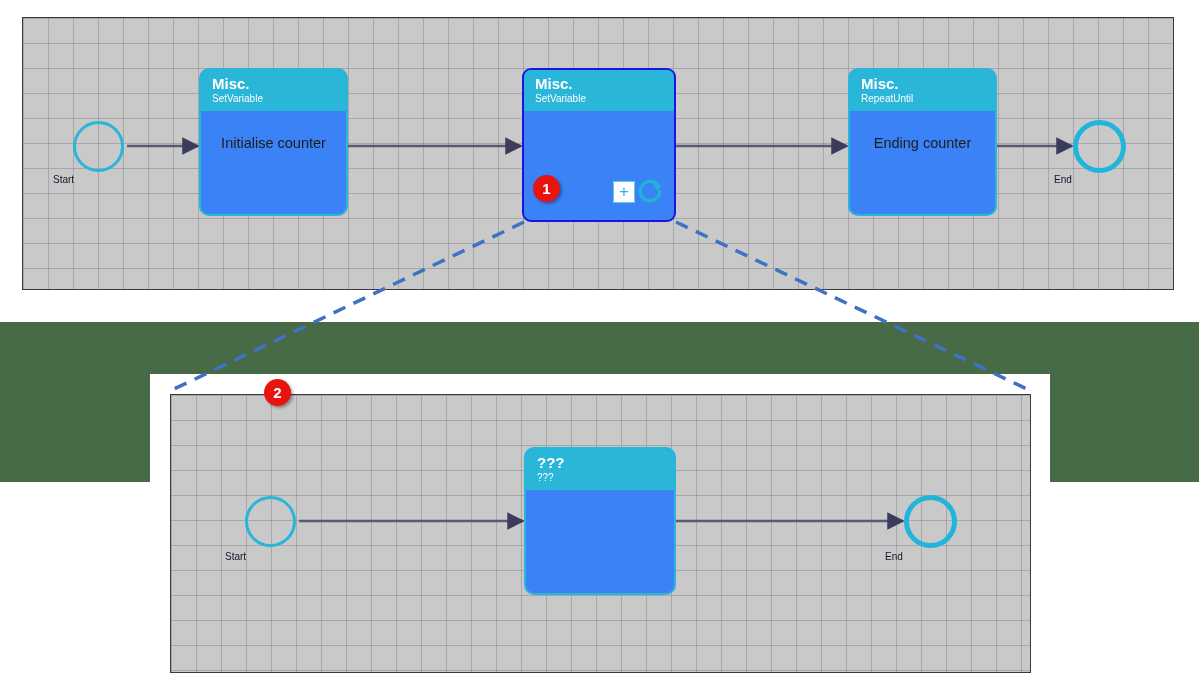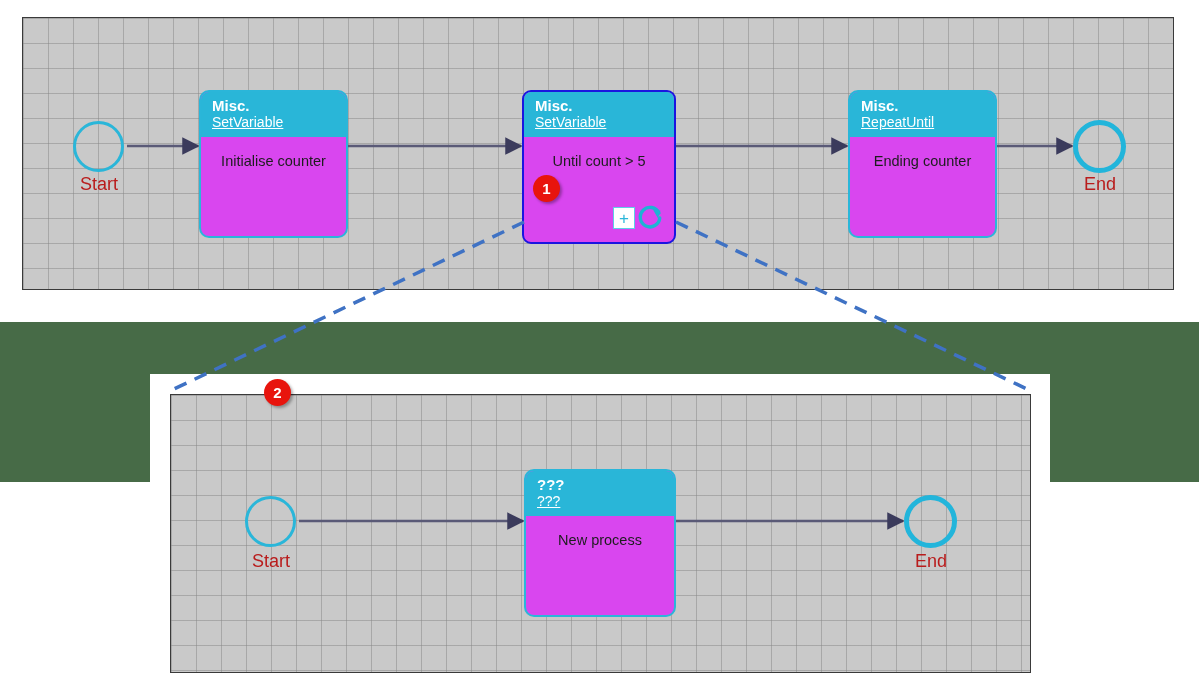--- a/index.html
+++ b/index.html
@@ -83,67 +83,65 @@
   .term {
     position: absolute;
     border-radius: 50%;
     box-sizing: border-box;
     background: transparent;
   }
   .term.start { border: 3px solid #2ab6d9; }
   .term.end   { border: 5px solid #22b5db; }
   .term-label {
     position: absolute;
-    text-align: center;
-    font-size: 18px;
-    color: #b91c1c;
+    text-align: left;
+    font-size: 10px;
+    color: #0f172a;
     white-space: nowrap;
   }
 
   
   .node {
     position: absolute;
     box-sizing: border-box;
-    background: #d946ef;
+    background: #3b82f6;
     border: 2px solid #2ab6d9;
     border-radius: 10px;
     overflow: hidden;
-    margin-top: 22px;
   }
   .node.selected {
     border: 2.5px solid #1a15e0;
     border-radius: 9px;
   }
   .node-header {
     background: #29b6d8;
     padding: 6px 10px 7px 11px;
     line-height: 1.12;
   }
   .node-title {
     display: block;
     color: #ffffff;
     font-weight: bold;
     font-size: 15px;
   }
   .node-subtitle {
     display: block;
     color: #ffffff;
-    font-size: 14px;
-    text-decoration: underline;
+    font-size: 10px;
   }
   .node-body {
     position: relative;
     height: calc(100% - 49px);
   }
   .node-text {
     display: block;
     text-align: center;
     font-size: 14.5px;
     color: #1d1d1d;
-    padding-top: 16px;
+    padding-top: 24px;
   }
 
   
   .node-icons {
     position: absolute;
     right: 11px;
     bottom: 7px;
     display: flex;
     align-items: center;
     gap: 2px;
@@ -217,21 +215,20 @@
       <span class="node-text">Initialise counter</span>
     </div>
   </div>
 
   <div class="node selected" style="left:522px; top:68px; width:154px; height:154px;">
     <div class="node-header">
       <span class="node-title">Misc.</span>
       <span class="node-subtitle">SetVariable</span>
     </div>
     <div class="node-body">
-      <span class="node-text">Until count &gt; 5</span>
       <div class="node-icons">
         <span class="icon-plus">+</span>
         <svg class="icon-refresh" viewBox="0 0 24 24">
           <path d="M20.2 7.4 A 9 9 0 1 0 21 12" fill="none" stroke="#1eb4d4" stroke-width="3.1" stroke-linecap="round"></path>
           <path d="M14.2 3.2 L21.6 5.4 L19.4 12.4 Z" fill="#1eb4d4"></path>
         </svg>
       </div>
     </div>
   </div>
 
@@ -267,21 +264,18 @@
   </svg>
 
   <div class="term start" style="left:245px; top:496px; width:51px; height:51px;"></div>
   <div class="term-label" style="left:225px; top:551px; width:92px;">Start</div>
 
   <div class="node" style="left:524px; top:447px; width:152px; height:148px;">
     <div class="node-header">
       <span class="node-title">???</span>
       <span class="node-subtitle">???</span>
     </div>
-    <div class="node-body">
-      <span class="node-text">New process</span>
-    </div>
   </div>
 
   <div class="term end" style="left:904px; top:495px; width:53px; height:53px;"></div>
   <div class="term-label" style="left:885px; top:551px; width:92px;">End</div>
 
 </div>
 
 </body></html>

